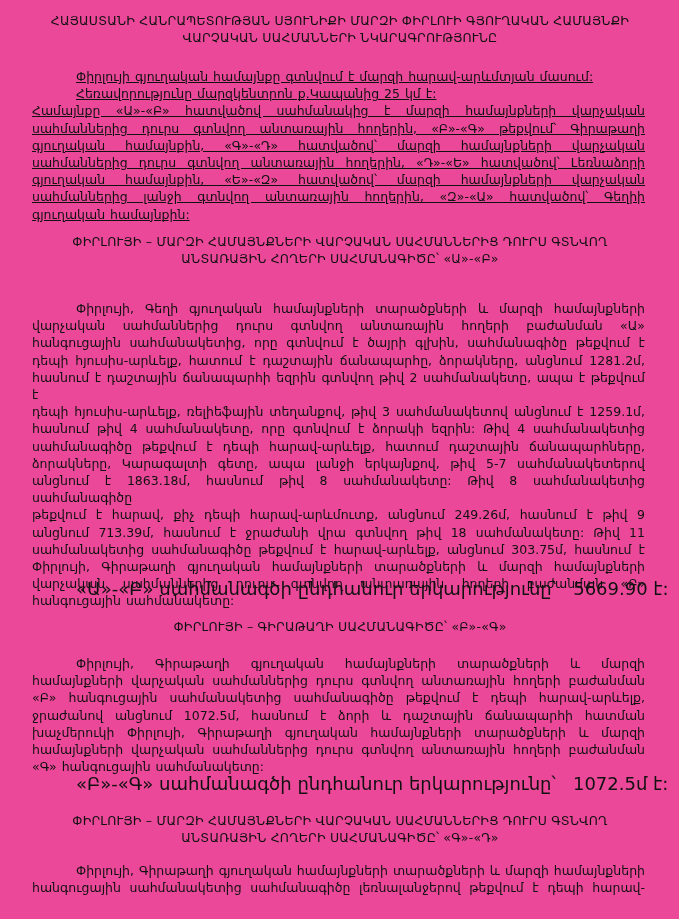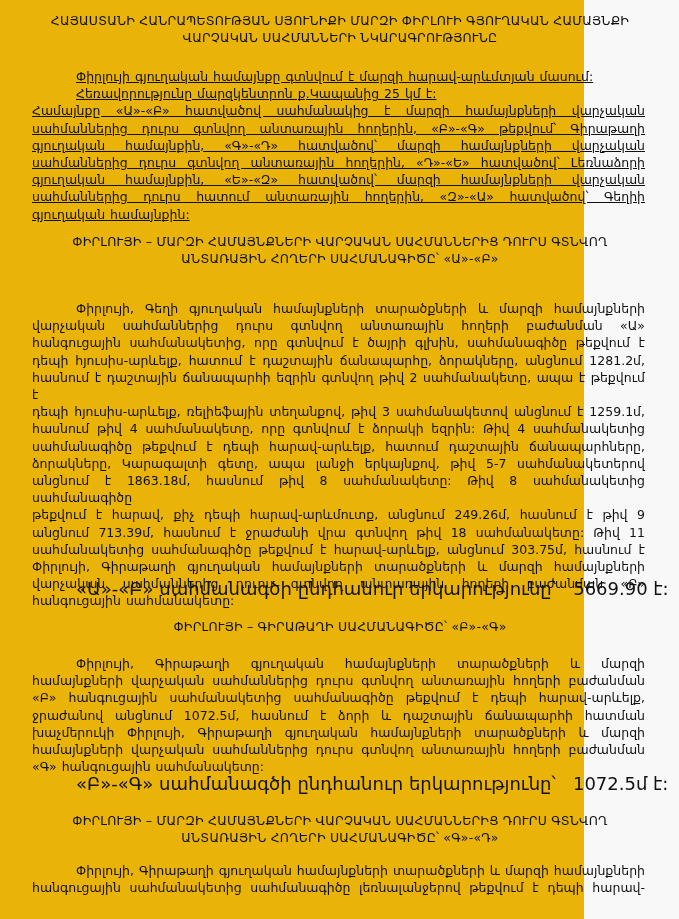--- a/index.html
+++ b/index.html
@@ -12,23 +12,23 @@
       height: 919px;
       overflow: hidden;
       position: relative;
       font-family: "DejaVu Sans", sans-serif;
       color: #111;
     }
     .page {
       position: absolute;
       left: 0;
       top: 0;
-      width: 584px;
+      width: 679px;
       height: 919px;
-      background: #eab308;
+      background: #ec4899;
     }
     .title-block {
       text-align: center;
       font-size: 12.5px;
       line-height: 17px;
       letter-spacing: 0.2px;
       font-weight: normal;
     }
     .doc-title {
       position: absolute;
@@ -79,21 +79,21 @@
   </div>
 
   <div class="para" style="top:68px;text-decoration:underline;">
     <span class="line" style="padding-left:44px;">Փիրլույի գյուղական համայնքը գտնվում է մարզի հարավ-արևմտյան մասում:</span>
     <span class="line" style="padding-left:44px;">Հեռավորությունը մարզկենտրոն ք.Կապանից   25 կմ է:</span>
     <span class="line justify">Համայնքը «Ա»-«Բ» հատվածով սահմանակից է մարզի համայնքների վարչական</span>
     <span class="line justify">սահմաններից դուրս գտնվող անտառային հողերին, «Բ»-«Գ» թեքվում՝ Գիրաթաղի</span>
     <span class="line justify">գյուղական համայնքին, «Գ»-«Դ» հատվածով՝ մարզի համայնքների վարչական</span>
     <span class="line justify">սահմաններից դուրս գտնվող անտառային հողերին, «Դ»-«Ե» հատվածով՝ Լեռնաձորի</span>
     <span class="line justify">գյուղական համայնքին, «Ե»-«Զ» հատվածով՝ մարզի համայնքների վարչական</span>
-    <span class="line justify">սահմաններից դուրս հատում անտառային հողերին, «Զ»-«Ա» հատվածով՝ Գեղիի</span>
+    <span class="line justify">սահմաններից լանջի գտնվող անտառային հողերին, «Զ»-«Ա» հատվածով՝ Գեղիի</span>
     <span class="line">գյուղական համայնքին:</span>
   </div>
 
   <div class="title-block section-title" style="top:233px;">
     <span class="line">ՓԻՐԼՈՒՅԻ – ՄԱՐԶԻ ՀԱՄԱՅՆՔՆԵՐԻ ՎԱՐՉԱԿԱՆ ՍԱՀՄԱՆՆԵՐԻՑ ԴՈՒՐՍ ԳՏՆՎՈՂ</span>
     <span class="line">ԱՆՏԱՌԱՅԻՆ ՀՈՂԵՐԻ ՍԱՀՄԱՆԱԳԻԾԸ՝   «Ա»-«Բ»</span>
   </div>
 
   <div class="para" style="top:300px;">
     <span class="line justify" style="padding-left:44px;">Փիրլույի, Գեղի գյուղական համայնքների տարածքների և մարզի համայնքների</span>

